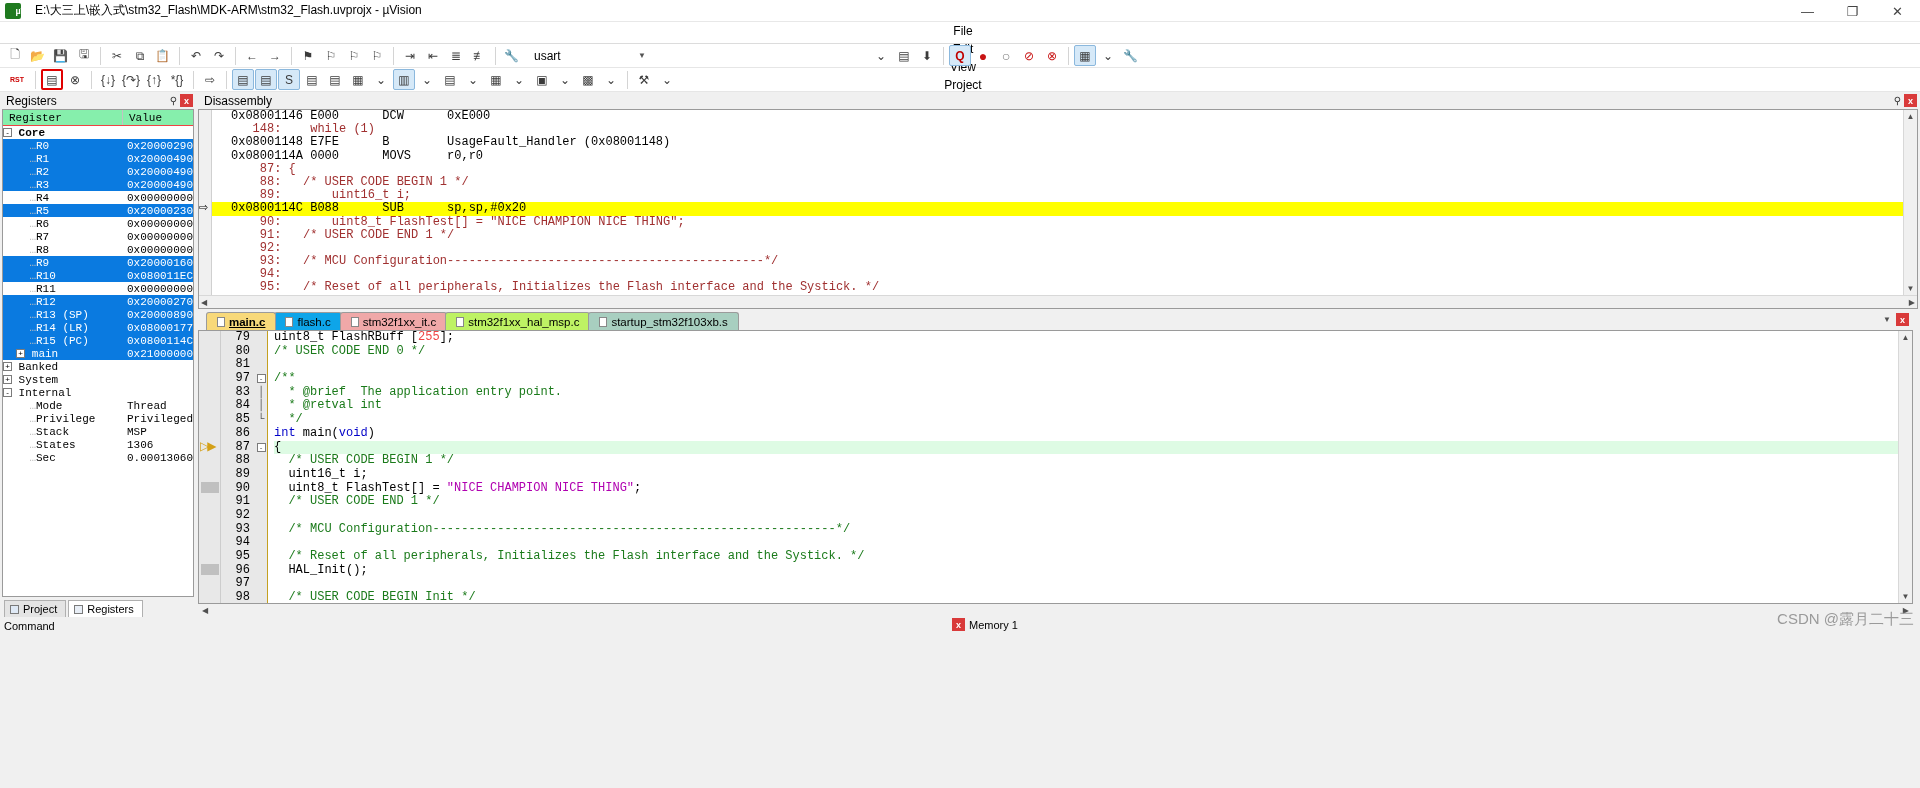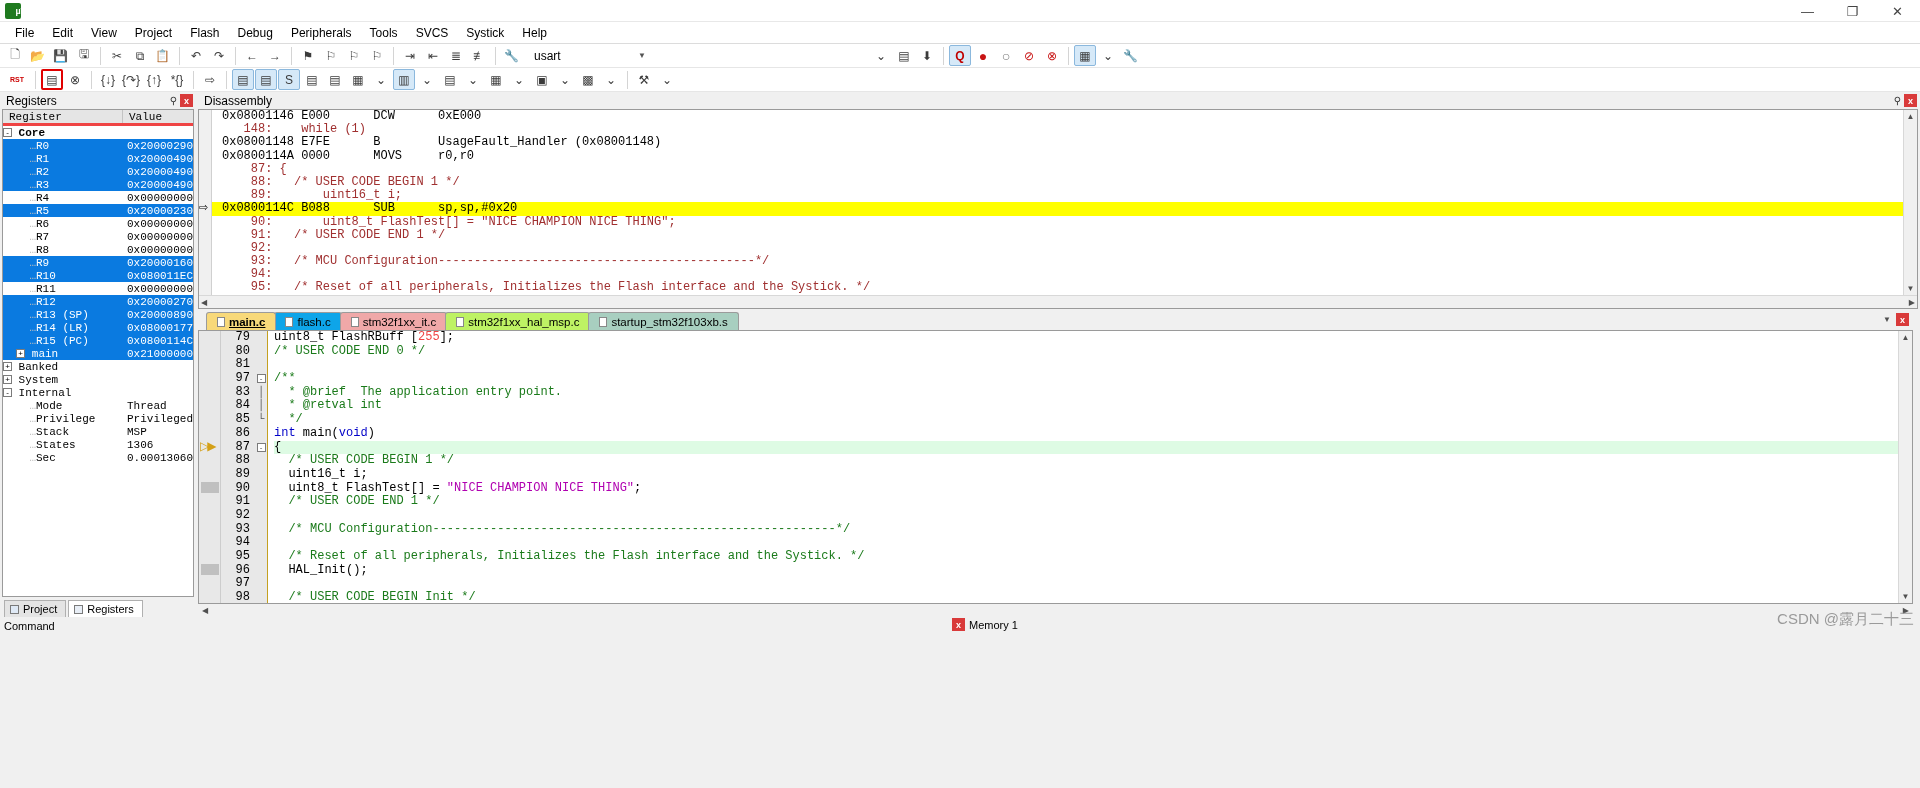--- a/index.html
+++ b/index.html
@@ -30,21 +30,21 @@
   }
   #title-text { font-size: 12px; color: #000; white-space: nowrap; }
   #wincontrols { position: absolute; right: 0; top: 0; height: 22px; display: flex; }
   .winbtn {
     width: 45px; height: 22px; display: flex; align-items: center; justify-content: center;
     font-size: 13px; color: #444; background: transparent;
   }
   
   #menubar {
     height: 22px; background: #ffffff; display: flex; align-items: center;
-    border-bottom: 1px solid #dcdcdc; padding-left: 6px;
+    border-bottom: 1px solid #dcdcdc; padding-left: 6px; flex-direction: column;
   }
   .menuitem { padding: 2px 9px; font-size: 12px; color: #000; white-space: nowrap; }
   
   .toolbar {
     height: 24px; background: #ffffff; display: flex; align-items: center;
     padding-left: 4px; border-bottom: 1px solid #e6e6e6; gap: 1px;
   }
   .tbtn {
     width: 22px; height: 21px; display: flex; align-items: center; justify-content: center;
     font-size: 12px; color: #3b3b3b; border: 1px solid transparent; border-radius: 2px;
@@ -71,21 +71,21 @@
   .panehdr .hbtns { display: flex; align-items: center; gap: 3px; }
   .pinbtn { font-size: 10px; color: #333; }
   .xbtn {
     width: 13px; height: 13px; background: #d93a3a; color: #fff; font-size: 9px;
     display: flex; align-items: center; justify-content: center; font-weight: bold;
   }
   #regbody {
     flex: 1; margin: 0 2px 2px 2px; background: #fff; border: 1px solid #9a9a9a;
     overflow: hidden; font-family: "Liberation Mono", monospace; font-size: 11px;
   }
-  #reg-colhdr { display: flex; height: 16px; background: #e5e5e5; border-bottom: 3px solid #ef4444; }
+  #reg-colhdr { display: flex; height: 16px; background: #86efac; border-bottom: 1px solid #ef4444; }
   #reg-colhdr div {
     font-size: 11px; color: #000; display: flex; align-items: center; padding-left: 6px;
     font-family: "Liberation Mono", monospace;
   }
   .rh1 { width: 120px; border-right: 1px solid #c3c3c3; }
   .rh2 { flex: 1; }
   .rrow { display: flex; height: 13px; align-items: center; white-space: nowrap; }
   .rrow.sel { background: #0a7ae0; color: #fff; }
   .rname { width: 120px; display: flex; align-items: center; overflow: hidden; }
   .rval { flex: 1; padding-left: 4px; }
@@ -115,21 +115,21 @@
   #disasm-body {
     height: 200px; margin: 0 2px 0 2px; background: #fff; border: 1px solid #9a9a9a;
     display: flex; flex-direction: column; overflow: hidden;
   }
   #disasm-scrollwrap { flex: 1; display: flex; overflow: hidden; }
   #disasm-gutter { width: 13px; background: #f0f0f0; border-right: 1px solid #d0d0d0; flex: 0 0 auto; }
   #disasm-lines {
     flex: 1; font-family: "Liberation Mono", monospace; font-size: 12px;
     line-height: 13.2px; overflow: hidden; white-space: pre;
   }
-  .dline { height: 13.2px; padding-left: 10px; white-space: pre; }
+  .dline { height: 13.2px; padding-left: 19px; white-space: pre; }
   .dline.hl { background: #ffff00; }
   .dcode { color: #000; }
   .dsrc { color: #a03030; }
   #disasm-vscroll {
     width: 14px; background: #f0f0f0; border-left: 1px solid #d8d8d8; flex: 0 0 auto;
     display: flex; flex-direction: column; align-items: center; justify-content: space-between;
   }
   .sbarrow { font-size: 8px; color: #505050; height: 13px; display: flex; align-items: center; }
   #disasm-hscroll {
     height: 13px; background: #f0f0f0; border-top: 1px solid #d8d8d8;
@@ -187,20 +187,21 @@
   }
   .arrow-marker {
     position: absolute; font-size: 12px; color: #d8a200;
   }
 </style>
 </head>
 <body>
 
 <div id="titlebar">
   <div id="app-icon">µV</div>
+  <div id="title-text">E:\大三上\嵌入式\stm32_Flash\MDK-ARM\stm32_Flash.uvprojx - µVision</div>
   <div id="wincontrols">
     <div class="winbtn">—</div>
     <div class="winbtn">❐</div>
     <div class="winbtn close">✕</div>
   </div>
 </div>
 
 <div id="menubar">
     <div class="menuitem">File</div>
     <div class="menuitem">Edit</div>

